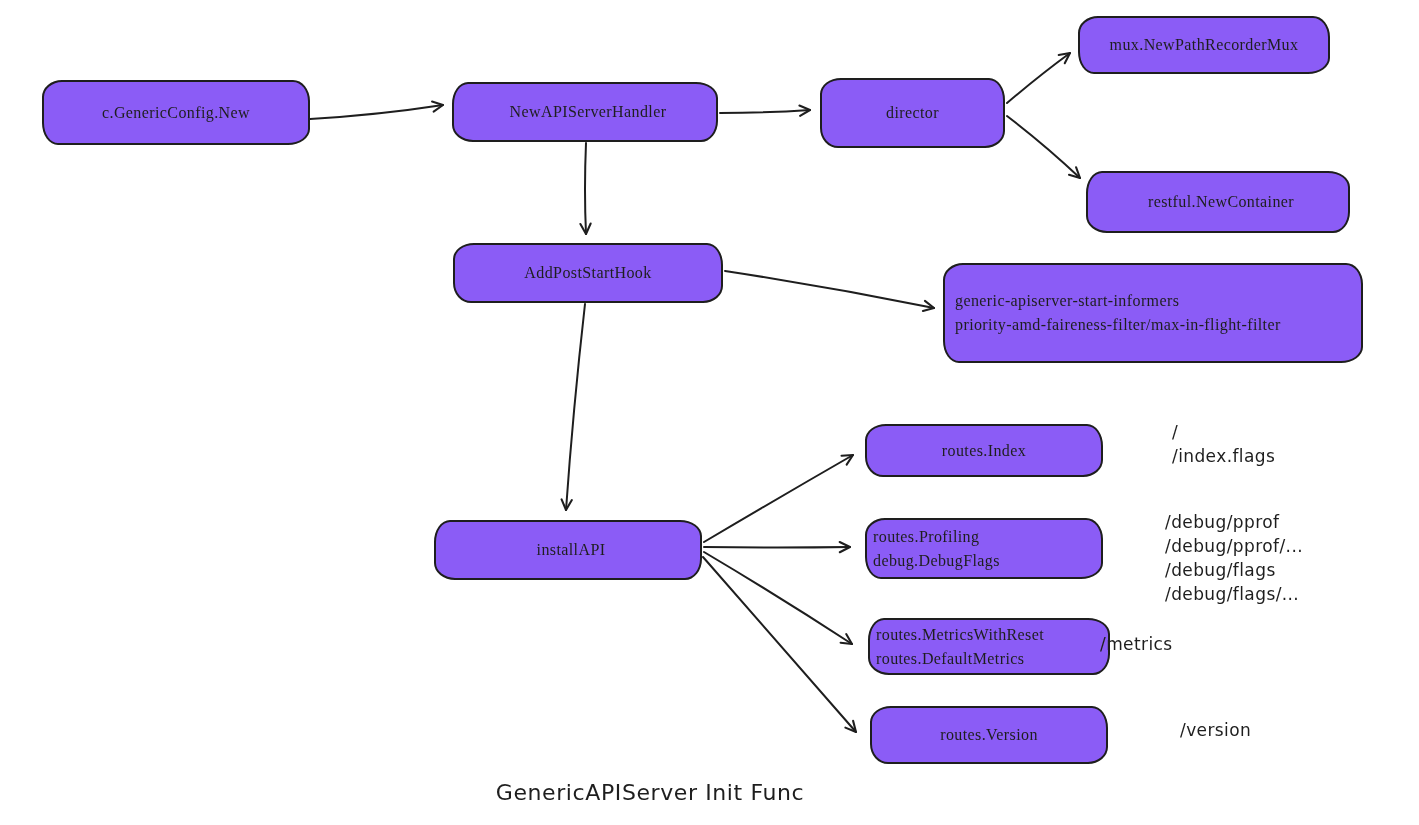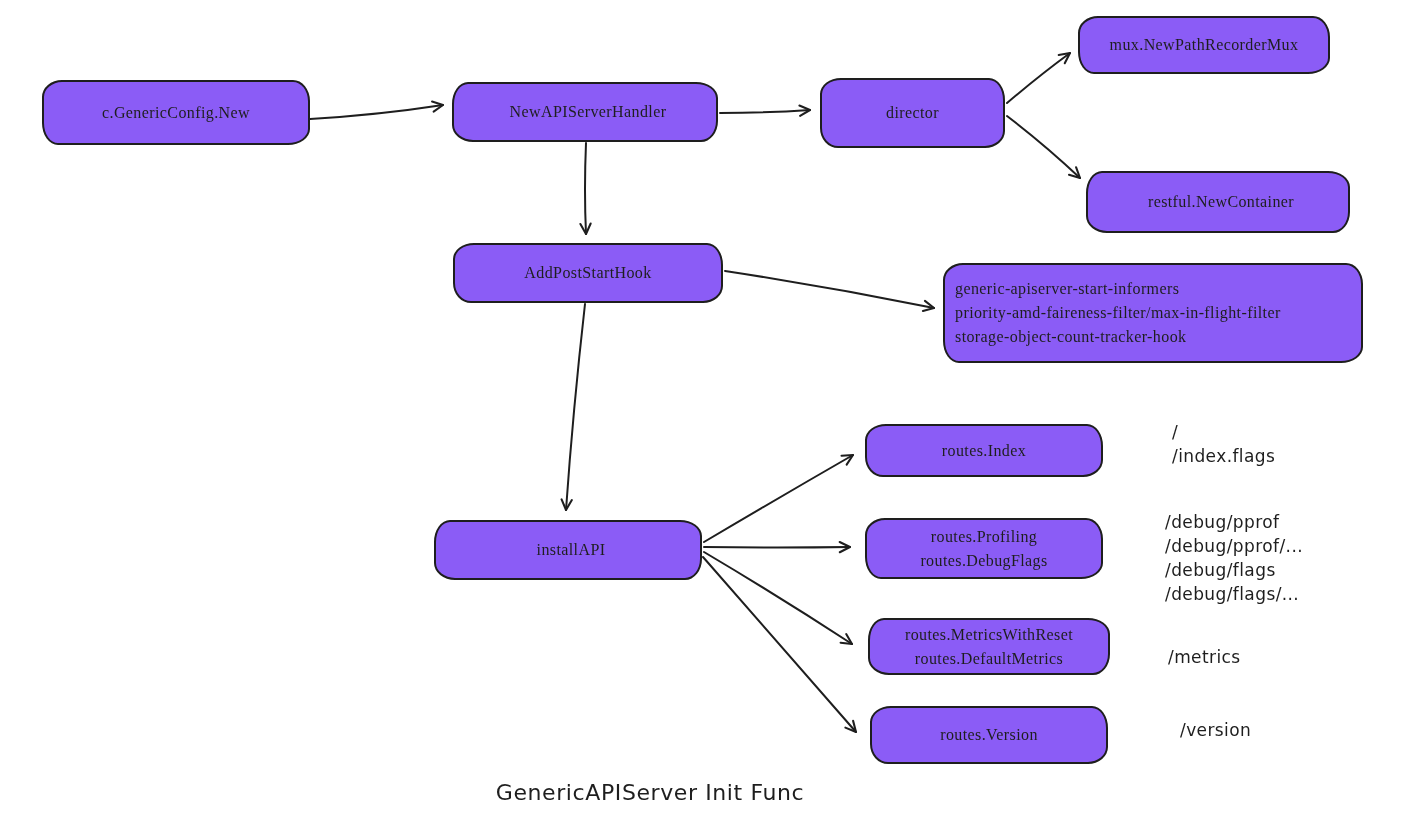--- a/index.html
+++ b/index.html
@@ -38,21 +38,20 @@
   .node.r2 { border-radius: 16px 22px 17px 21px / 22px 16px 21px 17px; padding-left: 6px; }
   .node.r3 { border-radius: 21px 16px 20px 18px / 16px 22px 17px 20px; }
   .node.multiline {
     flex-direction: column;
     align-items: flex-start;
     justify-content: center;
     text-align: left;
     padding: 4px 10px;
   }
   .node.multiline.centered {
-    align-items: center;
     text-align: center;
     padding: 4px 6px;
   }
   .node .line { line-height: 24px; white-space: nowrap; }
   .plabel {
     position: absolute;
     font-size: 17px;
     letter-spacing: 0.4px;
   }
   .plabel .line { line-height: 24px; white-space: nowrap; }
@@ -112,34 +111,33 @@
     <span>restful.NewContainer</span>
   </div>
 
   <div class="node r3" style="left:453px; top:243px; width:270px; height:60px;">
     <span>AddPostStartHook</span>
   </div>
 
   <div class="node r1 multiline" style="left:943px; top:263px; width:420px; height:100px; font-size:16px;">
     <div class="line">generic-apiserver-start-informers</div>
     <div class="line">priority-amd-faireness-filter/max-in-flight-filter</div>
-    <div class="line">storage-object-count-tracker-hook</div>
   </div>
 
   <div class="node r2" style="left:434px; top:520px; width:268px; height:60px;">
     <span>installAPI</span>
   </div>
 
   <div class="node r3" style="left:865px; top:424px; width:238px; height:53px;">
     <span>routes.Index</span>
   </div>
 
   <div class="node r1 multiline centered" style="left:865px; top:518px; width:238px; height:61px;">
     <div class="line">routes.Profiling</div>
-    <div class="line">routes.DebugFlags</div>
+    <div class="line">debug.DebugFlags</div>
   </div>
 
   <div class="node r2 multiline centered" style="left:868px; top:618px; width:242px; height:57px;">
     <div class="line">routes.MetricsWithReset</div>
     <div class="line">routes.DefaultMetrics</div>
   </div>
 
   <div class="node r3" style="left:870px; top:706px; width:238px; height:58px;">
     <span>routes.Version</span>
   </div>
@@ -149,21 +147,21 @@
     <div class="line">/index.flags</div>
   </div>
 
   <div class="plabel" style="left:1165px; top:510px;">
     <div class="line">/debug/pprof</div>
     <div class="line">/debug/pprof/...</div>
     <div class="line">/debug/flags</div>
     <div class="line">/debug/flags/...</div>
   </div>
 
-  <div class="plabel" style="left:1168px; top:632px;margin-top:13px;">
+  <div class="plabel" style="left:1100px; top:632px;">
     <div class="line">/metrics</div>
   </div>
 
   <div class="plabel" style="left:1180px; top:718px;">
     <div class="line">/version</div>
   </div>
 
   <div class="caption">GenericAPIServer Init Func</div>
 
 </div>

